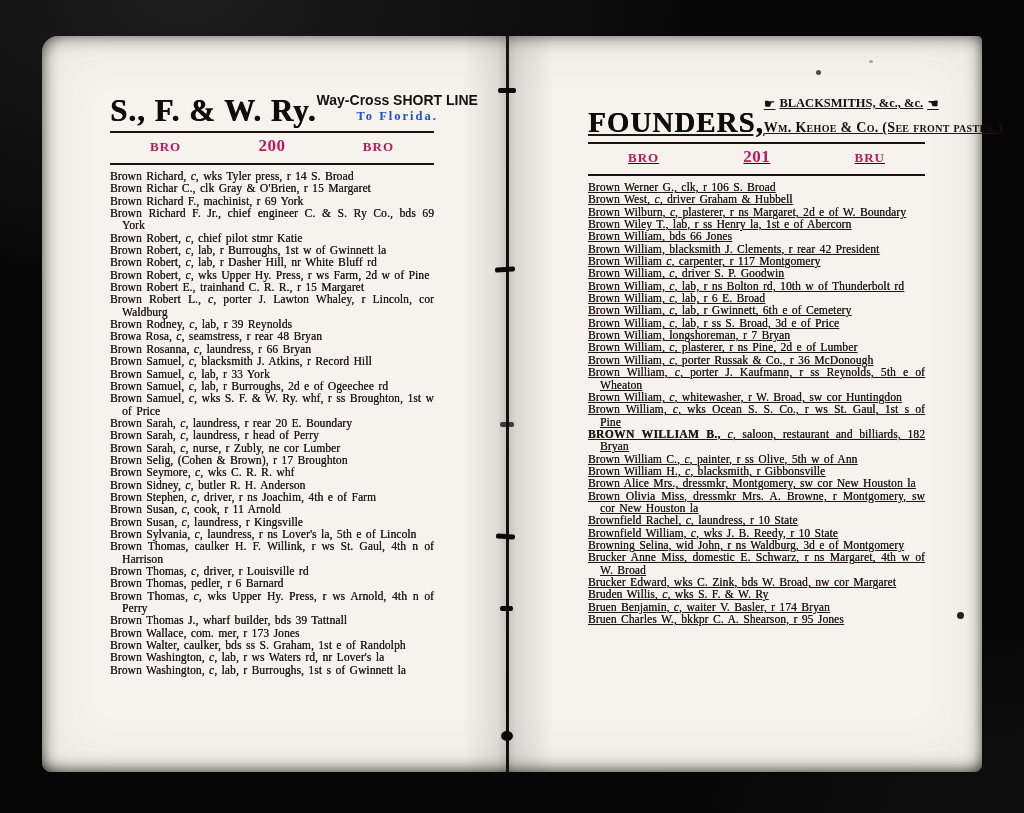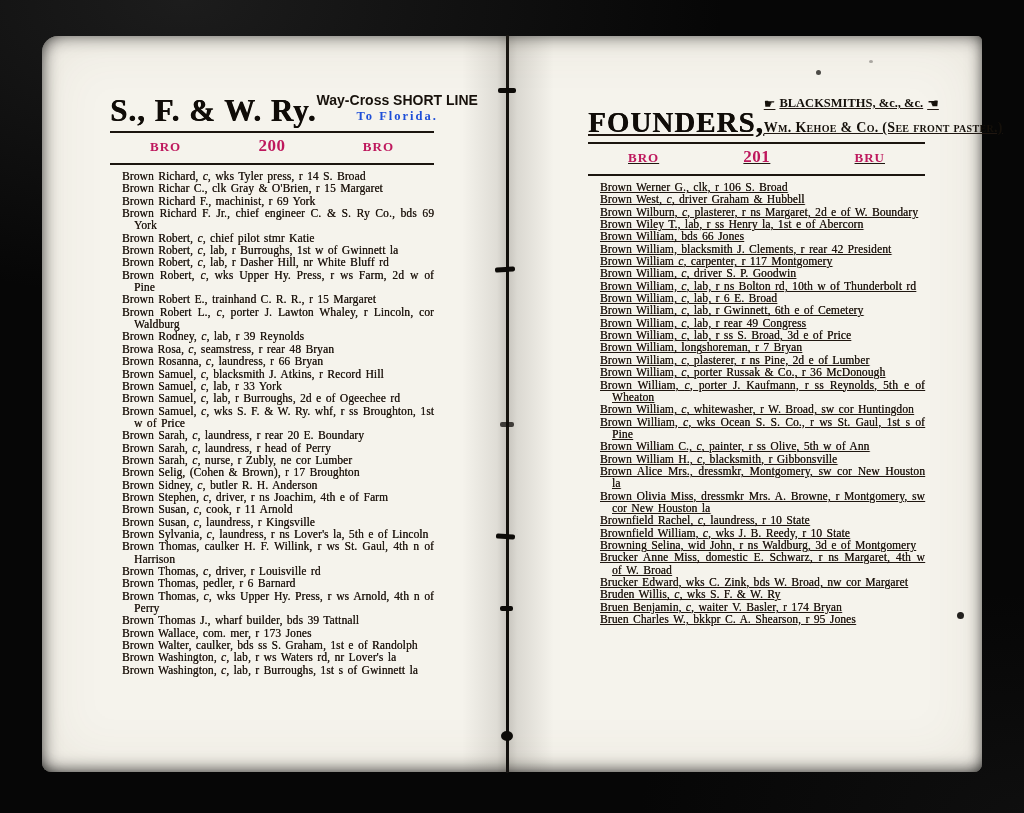--- a/index.html
+++ b/index.html
@@ -82,21 +82,20 @@
   }
   .colrow .pg{font-size:17px;letter-spacing:0.5px;}
 
   .entries{
     margin-top:5px;
     font-size:11.5px;line-height:12.35px;
     text-align:justify;
     word-spacing:1.4px;letter-spacing:0.1px;
     color:#1e150e;
     text-shadow:0.25px 0 0 rgba(30,21,14,0.85);
-    margin-left:12px;
   }
   .entry{padding-left:12px;text-indent:-12px;}
   .entry i{font-style:italic;}
   .entry b{font-weight:bold;letter-spacing:0.4px;}
 </style>
 </head>
 <body>
 
 <div class="backdrop"></div>
 
@@ -145,20 +144,21 @@
         <div class="entry">Browa Rosa, <i>c</i>, seamstress, r rear 48 Bryan</div>
         <div class="entry">Brown Rosanna, <i>c</i>, laundress, r 66 Bryan</div>
         <div class="entry">Brown Samuel, <i>c</i>, blacksmith J. Atkins, r Record Hill</div>
         <div class="entry">Brown Samuel, <i>c</i>, lab, r 33 York</div>
         <div class="entry">Brown Samuel, <i>c</i>, lab, r Burroughs, 2d e of Ogeechee rd</div>
         <div class="entry">Brown Samuel, <i>c</i>, wks S. F. &amp; W. Ry. whf, r ss Broughton, 1st w of Price</div>
         <div class="entry">Brown Sarah, <i>c</i>, laundress, r rear 20 E. Boundary</div>
         <div class="entry">Brown Sarah, <i>c</i>, laundress, r head of Perry</div>
         <div class="entry">Brown Sarah, <i>c</i>, nurse, r Zubly, ne cor Lumber</div>
         <div class="entry">Brown Selig, (Cohen &amp; Brown), r 17 Broughton</div>
+        <div class="entry">Brown Seymore, <i>c</i>, wks C. R. R. whf</div>
         <div class="entry">Brown Sidney, <i>c</i>, butler R. H. Anderson</div>
         <div class="entry">Brown Stephen, <i>c</i>, driver, r ns Joachim, 4th e of Farm</div>
         <div class="entry">Brown Susan, <i>c</i>, cook, r 11 Arnold</div>
         <div class="entry">Brown Susan, <i>c</i>, laundress, r Kingsville</div>
         <div class="entry">Brown Sylvania, <i>c</i>, laundress, r ns Lover's la, 5th e of Lincoln</div>
         <div class="entry">Brown Thomas, caulker H. F. Willink, r ws St. Gaul, 4th n of Harrison</div>
         <div class="entry">Brown Thomas, <i>c</i>, driver, r Louisville rd</div>
         <div class="entry">Brown Thomas, pedler, r 6 Barnard</div>
         <div class="entry">Brown Thomas, <i>c</i>, wks Upper Hy. Press, r ws Arnold, 4th n of Perry</div>
         <div class="entry">Brown Thomas J., wharf builder, bds 39 Tattnall</div>
@@ -193,28 +193,28 @@
         <div class="entry">Brown West, <i>c</i>, driver Graham &amp; Hubbell</div>
         <div class="entry">Brown Wilburn, <i>c</i>, plasterer, r ns Margaret, 2d e of W. Boundary</div>
         <div class="entry">Brown Wiley T., lab, r ss Henry la, 1st e of Abercorn</div>
         <div class="entry">Brown William, bds 66 Jones</div>
         <div class="entry">Brown William, blacksmith J. Clements, r rear 42 President</div>
         <div class="entry">Brown William <i>c</i>, carpenter, r 117 Montgomery</div>
         <div class="entry">Brown William, <i>c</i>, driver S. P. Goodwin</div>
         <div class="entry">Brown William, <i>c</i>, lab, r ns Bolton rd, 10th w of Thunderbolt rd</div>
         <div class="entry">Brown William, <i>c</i>, lab, r 6 E. Broad</div>
         <div class="entry">Brown William, <i>c</i>, lab, r Gwinnett, 6th e of Cemetery</div>
-        <div class="entry">Brown William, <i>c</i>, lab, r rear 49 Congress</div>
         <div class="entry">Brown William, <i>c</i>, lab, r ss S. Broad, 3d e of Price</div>
         <div class="entry">Brown William, longshoreman, r 7 Bryan</div>
         <div class="entry">Brown William, <i>c</i>, plasterer, r ns Pine, 2d e of Lumber</div>
         <div class="entry">Brown William, <i>c</i>, porter Russak &amp; Co., r 36 McDonough</div>
         <div class="entry">Brown William, <i>c</i>, porter J. Kaufmann, r ss Reynolds, 5th e of Wheaton</div>
         <div class="entry">Brown William, <i>c</i>, whitewasher, r W. Broad, sw cor Huntingdon</div>
         <div class="entry">Brown William, <i>c</i>, wks Ocean S. S. Co., r ws St. Gaul, 1st s of Pine</div>
+        <div class="entry"><b>BROWN WILLIAM B.,</b> <i>c</i>, saloon, restaurant and billiards, 182 Bryan</div>
         <div class="entry">Brown William C., <i>c</i>, painter, r ss Olive, 5th w of Ann</div>
         <div class="entry">Brown William H., <i>c</i>, blacksmith, r Gibbonsville</div>
         <div class="entry">Brown Alice Mrs., dressmkr, Montgomery, sw cor New Houston la</div>
         <div class="entry">Brown Olivia Miss, dressmkr Mrs. A. Browne, r Montgomery, sw cor New Houston la</div>
         <div class="entry">Brownfield Rachel, <i>c</i>, laundress, r 10 State</div>
         <div class="entry">Brownfield William, <i>c</i>, wks J. B. Reedy, r 10 State</div>
         <div class="entry">Browning Selina, wid John, r ns Waldburg, 3d e of Montgomery</div>
         <div class="entry">Brucker Anne Miss, domestic E. Schwarz, r ns Margaret, 4th w of W. Broad</div>
         <div class="entry">Brucker Edward, wks C. Zink, bds W. Broad, nw cor Margaret</div>
         <div class="entry">Bruden Willis, <i>c</i>, wks S. F. &amp; W. Ry</div>

